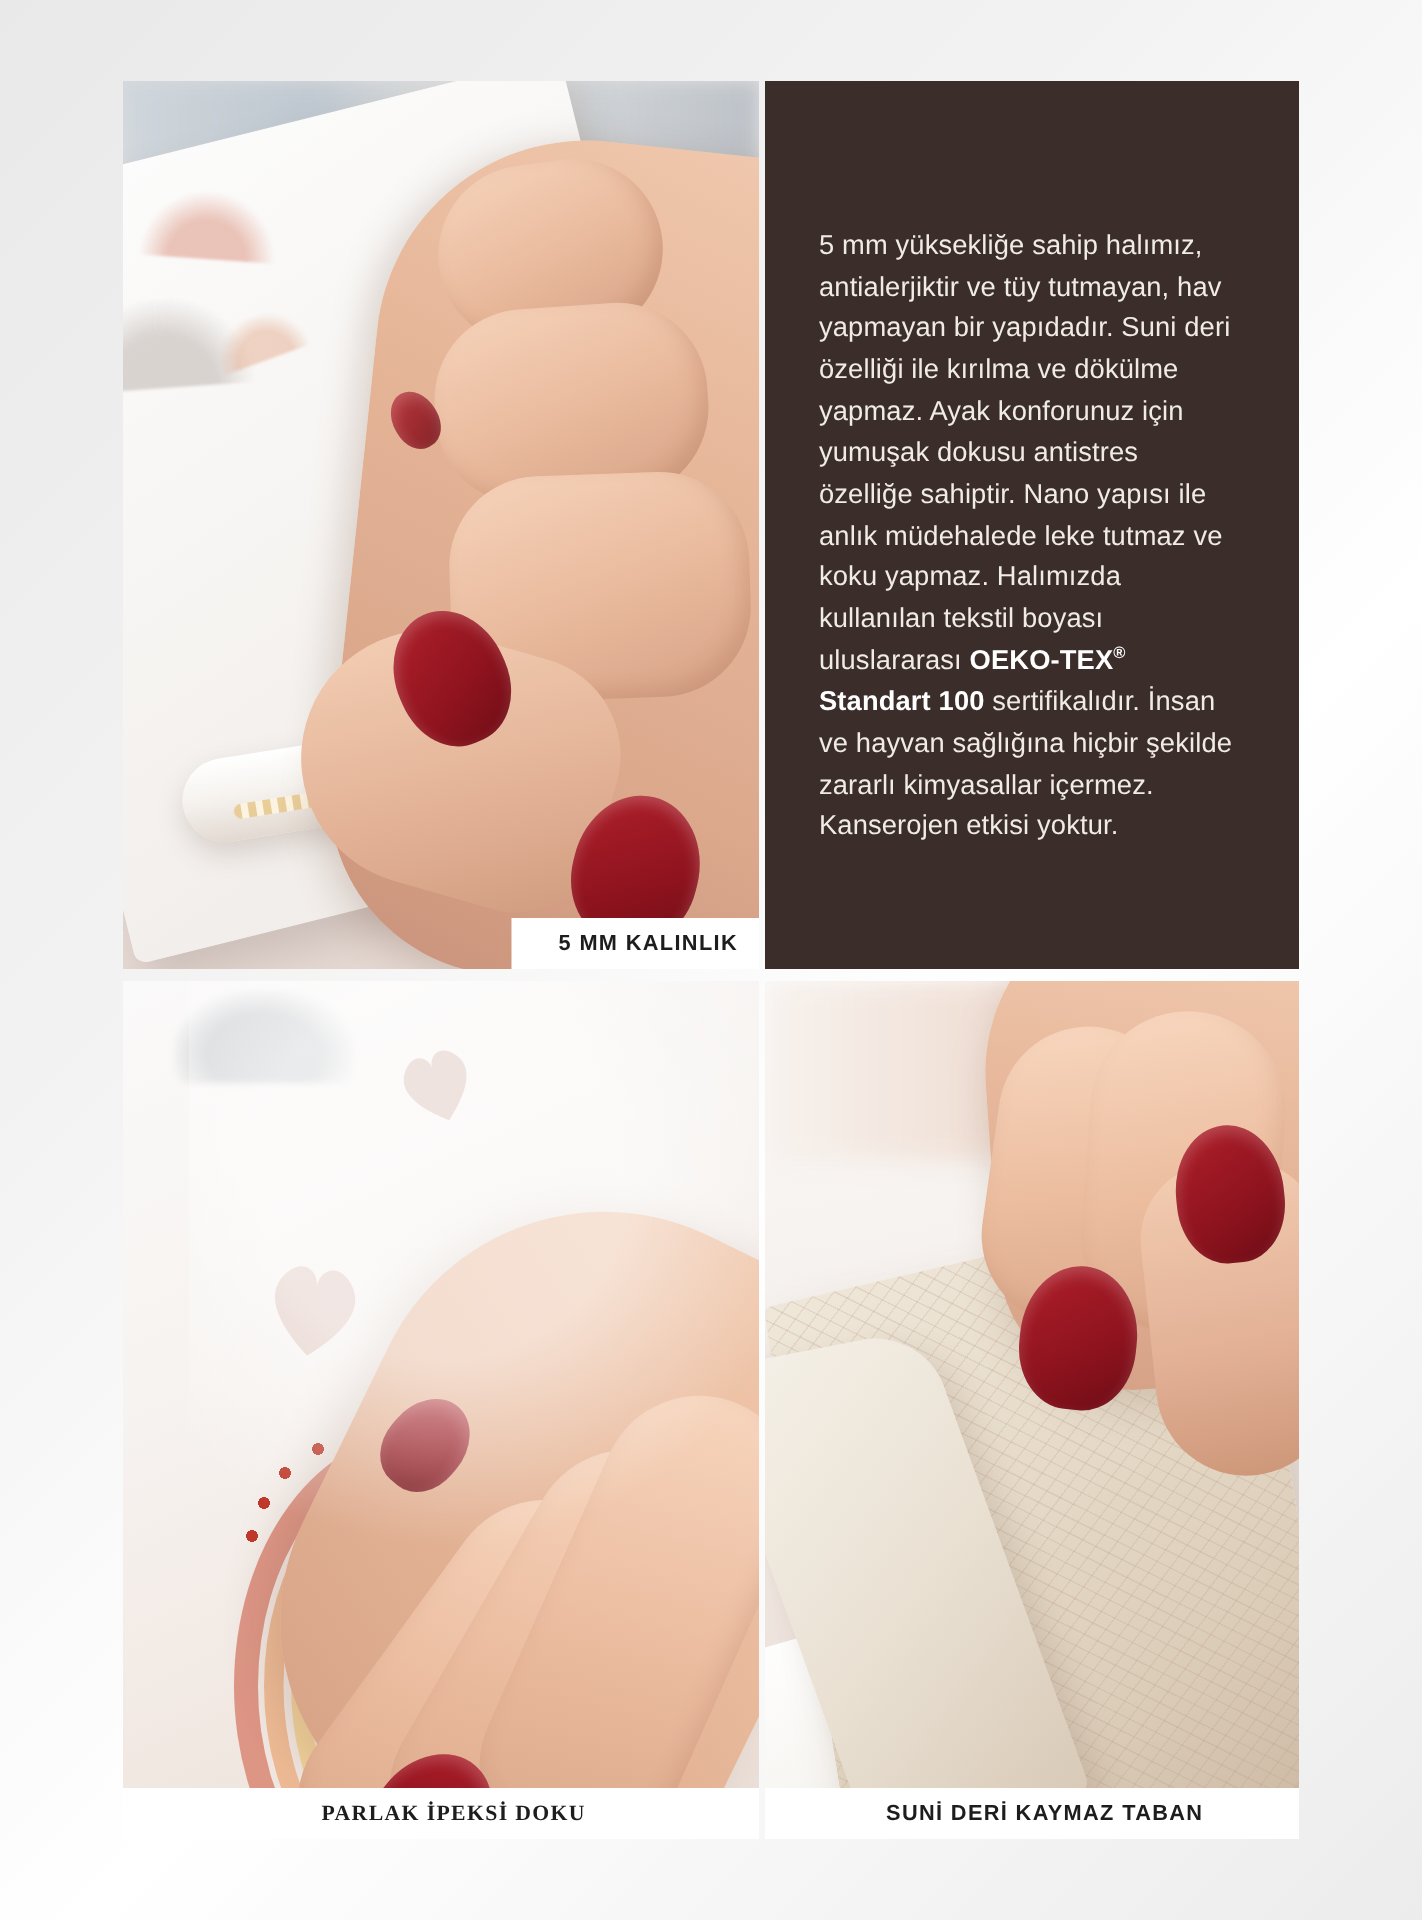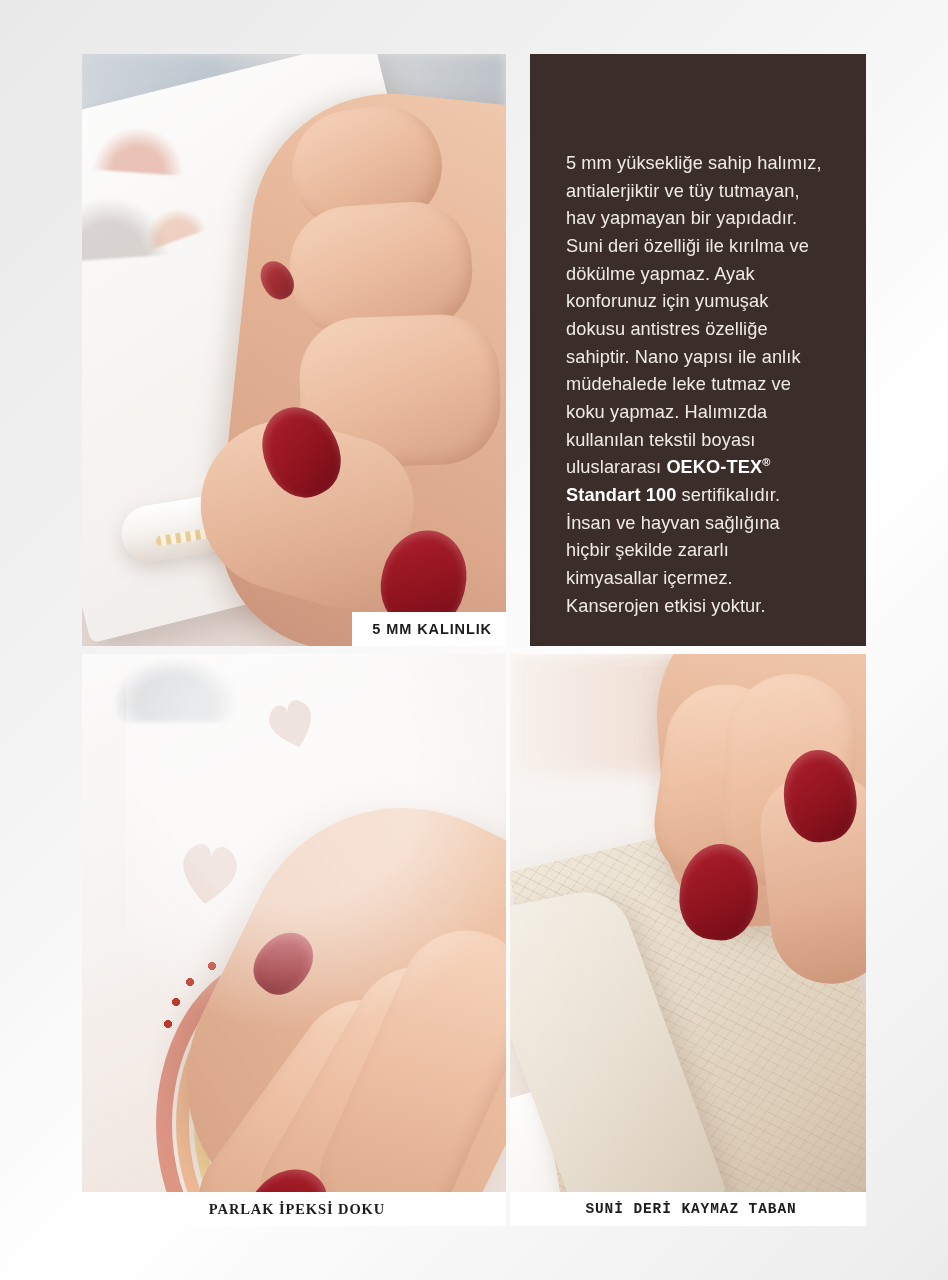--- a/index.html
+++ b/index.html
@@ -43,32 +43,31 @@
   
   .caption {
     position: absolute;
     right: 0;
     bottom: 0;
     background: #ffffff;
     color: #1d1d1d;
     font-size: 14.5px;
     font-weight: bold;
     letter-spacing: 0.9px;
-    padding: 10px 14px 10px 20px;
+    padding: 10px 14px 10px 31px;
     line-height: 1;
     white-space: nowrap;
   }
   .caption.wide { left: 0; text-align: center; }
 
   
   .textpanel {
     background: #3b2e2a;
     color: #f2eeeb;
     padding: 96px 40px 30px 36px;
-    margin-left: 20px;
   }
   .textpanel p {
     margin: 0;
     font-size: 18.2px;
     line-height: 1.52;
     letter-spacing: 0.1px;
     color: #f0ebe7;
   }
   .textpanel b { font-weight: bold; color: #ffffff; }
   .reg { font-size: 11px; vertical-align: super; }
@@ -245,21 +244,21 @@
     background: linear-gradient(150deg,#ad1f2a 0%, #8c121d 60%, #6b0c15 100%);
     border-radius: 50% 50% 44% 44%;
     box-shadow: inset 0 5px 10px rgba(255,255,255,.2);
   }
   .p2 .n1 { right: 182px; top: 512px; width: 74px; height: 92px; transform: rotate(40deg); }
   .p2 .n2 { right: 118px; top: 556px; width: 74px; height: 92px; transform: rotate(34deg); }
   .p2 .n3 { right: 62px;  top: 544px; width: 70px; height: 86px; transform: rotate(28deg); }
   .p2 .n4 { right: 196px; top: 276px; width: 52px; height: 66px; transform: rotate(40deg); opacity:.9; }
 
   
-  .p3 { background: #f6f3f0; font-family: Liberation Mono, monospace; }
+  .p3 { background: #f6f3f0; }
   .p3 .bg {
     position:absolute; inset:0;
     background: linear-gradient(170deg,#fbfaf9 0%, #f4efeb 42%, #ece0d9 78%, #e2d3cb 100%);
   }
   .p3 .topblur {
     position:absolute; left:0; top:0; width:100%; height:120px;
     background: linear-gradient(90deg,#f7f2ee 0%, #f0e0d6 40%, #e7cfc3 70%, #f4eae4 100%);
     filter: blur(8px);
   }
   .p3 .blobpink {

